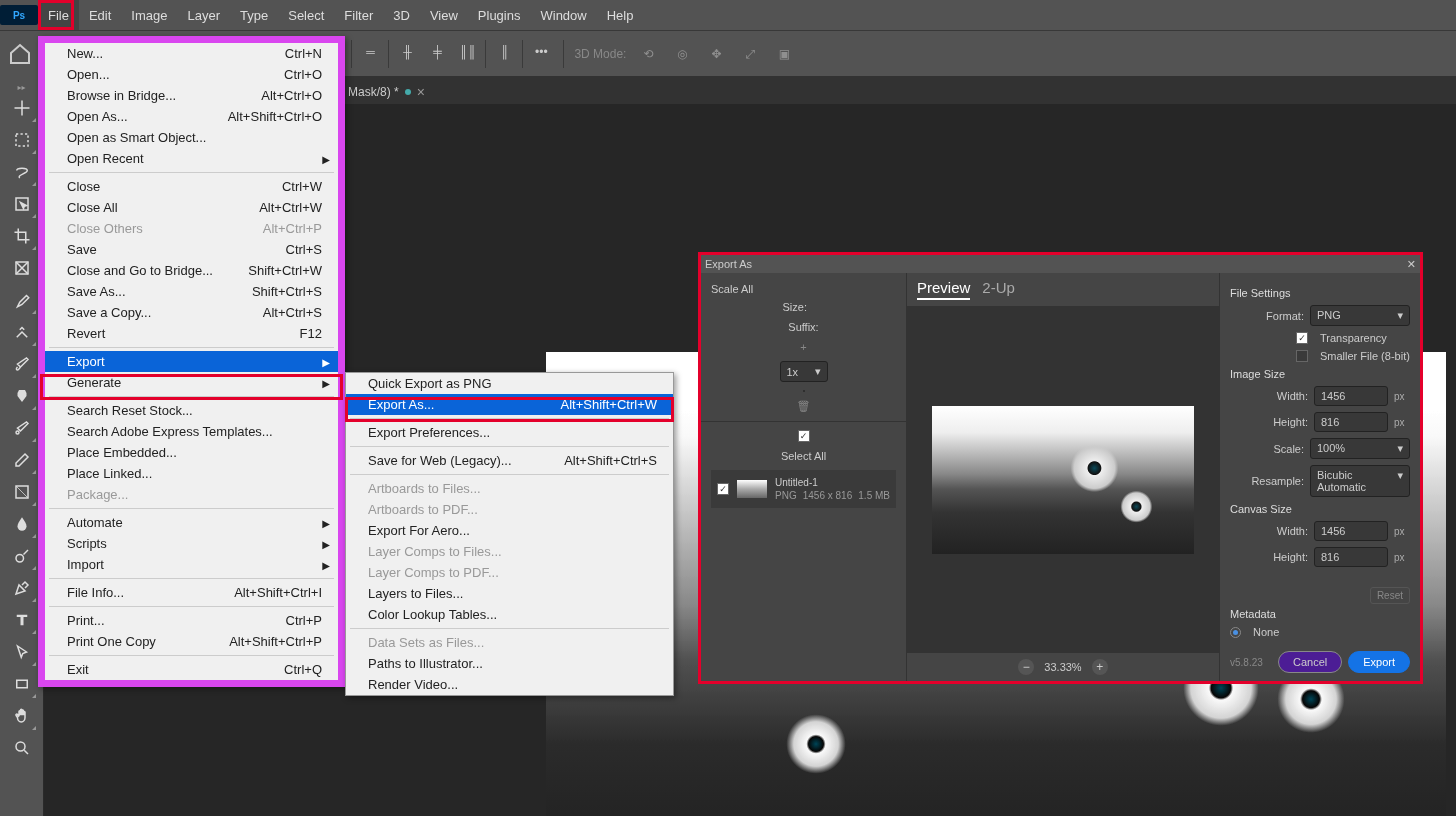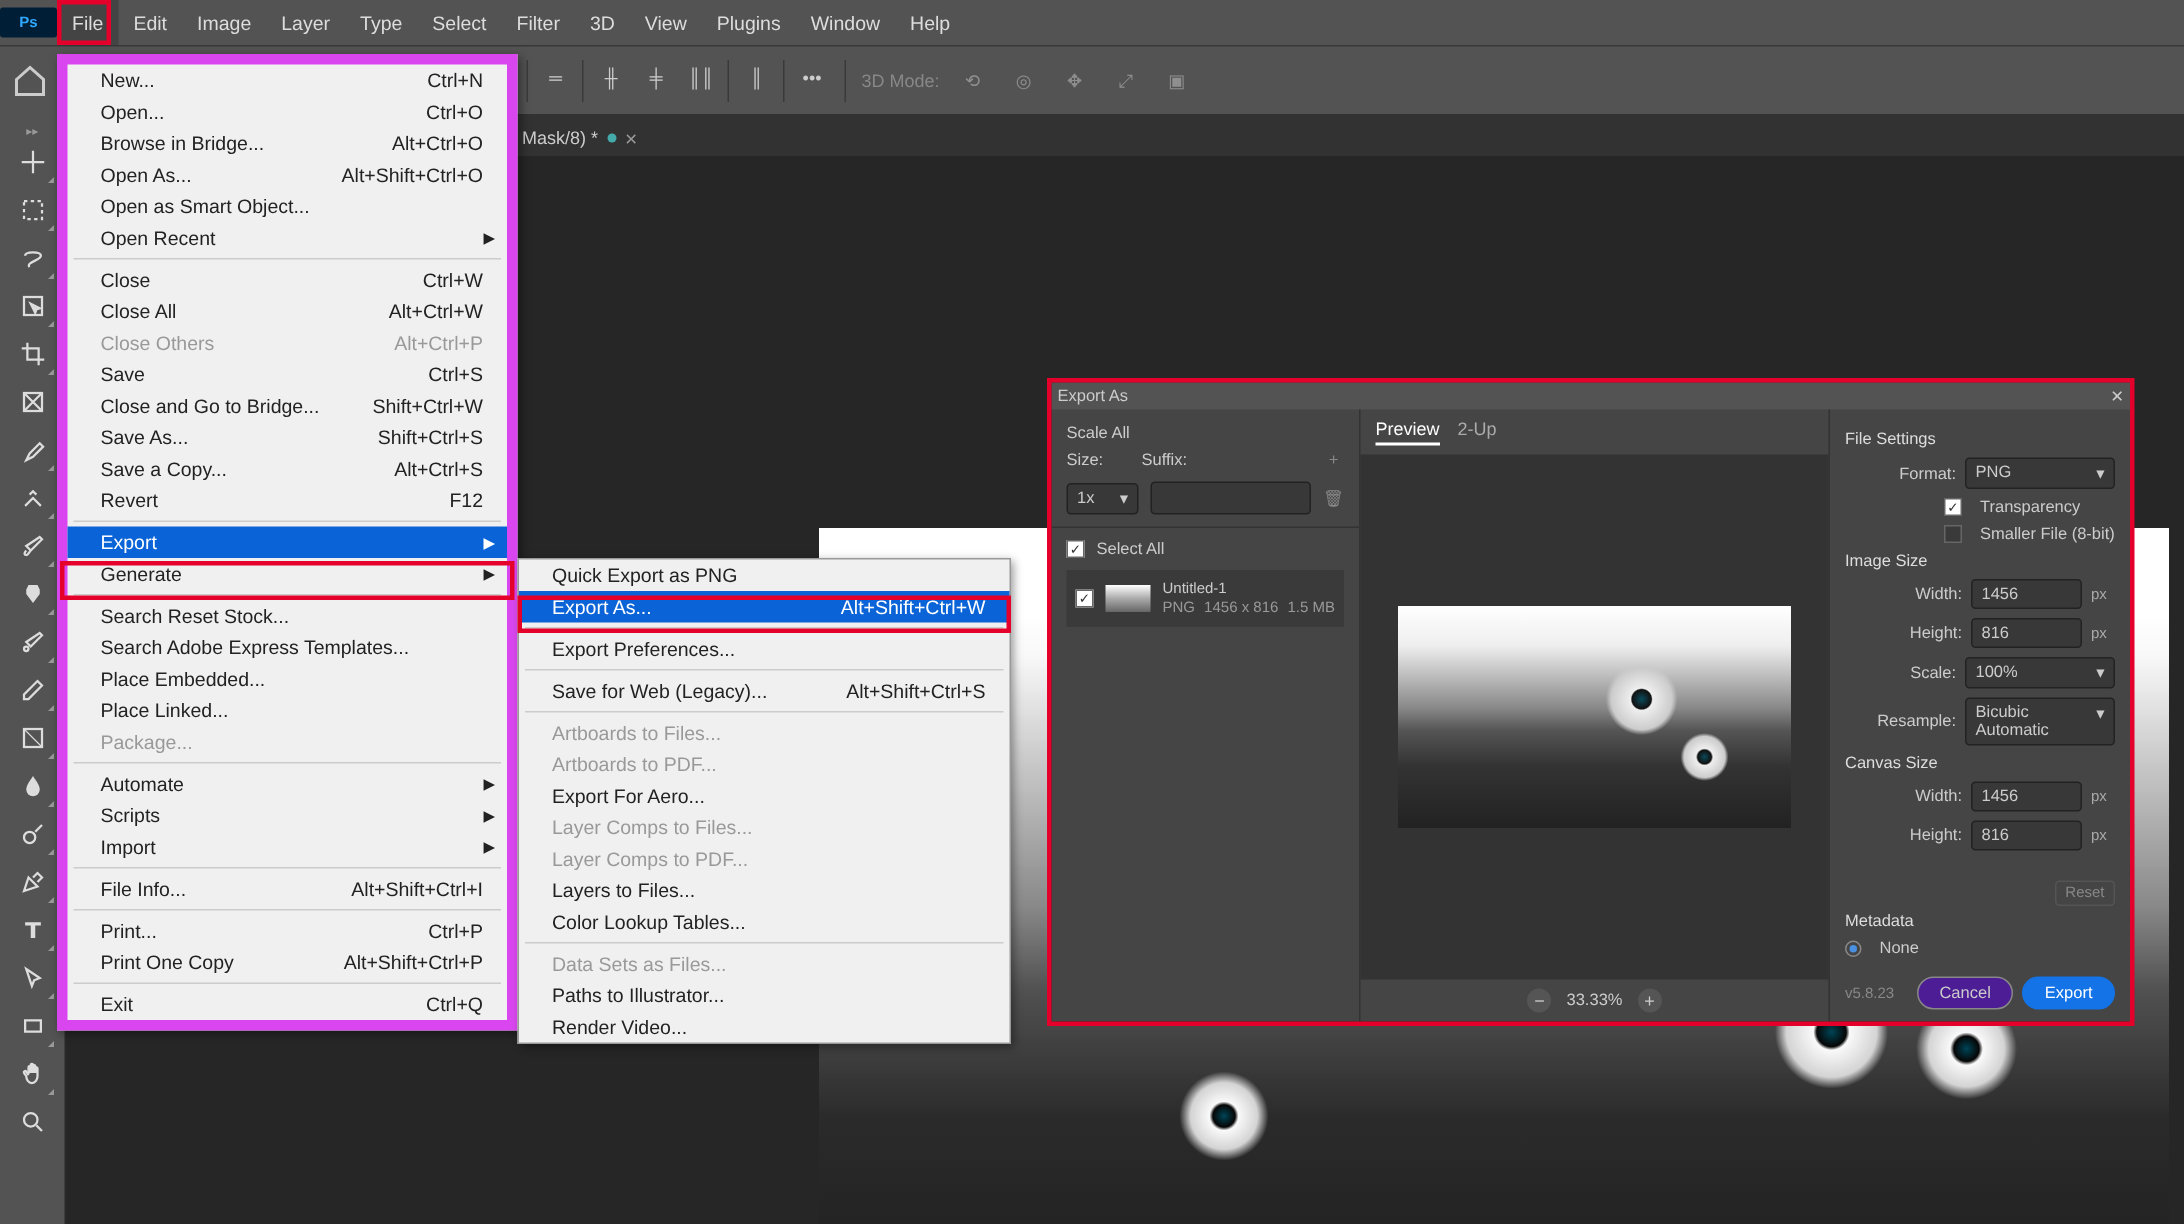--- a/index.html
+++ b/index.html
@@ -59,32 +59,32 @@
 .rbox3 { position:absolute; left:345px; top:397px; width:329px; height:25px; border:3px solid #e4002b; z-index:200; pointer-events:none;}
 .rbox4 { position:absolute; left:698px; top:252px; width:725px; height:432px; border:3px solid #e4002b; z-index:200; pointer-events:none;}
 
 
 .dialog { position:absolute; left:700px; top:254px; width:721px; height:428px; background:#454545; color:#ccc; font-size:11px; z-index:100; border:1px solid #222;}
 .dlg-title { height:18px; background:#535353; display:flex; align-items:center; justify-content:space-between; padding:0 4px; font-size:11px;}
 .dlg-title .x { color:#ccc; cursor:pointer; }
 .dlg-body { display:flex; height:calc(100% - 18px); }
 .dlg-left { width:206px; padding:10px 10px; border-right:1px solid #333;}
 .lbl { color:#ccc; margin-bottom:6px; }
-.row { display:flex; align-items:center; gap:8px; margin-bottom:8px; }
+.row { display:flex; align-items:center; gap:8px; margin-bottom:8px;flex-direction:column; }
 .sel { background:#383838; border:1px solid #222; color:#ccc; padding:3px 6px; width:48px; display:flex; justify-content:space-between; align-items:center; font-size:11px; border-radius:3px;}
 .txtin { background:#383838; border:1px solid #222; height:22px; flex:1; border-radius:3px;}
 .plus-ico,.trash-ico { color:#888; width:14px; text-align:center;}
 .chk { width:12px; height:12px; background:#fff; border:1px solid #666; display:inline-flex; align-items:center; justify-content:center; font-size:9px; color:#333;}
 .file-row { display:flex; align-items:center; gap:8px; background:#3a3a3a; padding:6px; margin-top:4px;}
 .thumb { width:30px; height:18px; background:linear-gradient(#fff,#aaa,#666); }
 .file-meta { flex:1; font-size:10px; line-height:1.3;}
 .file-meta .sub { color:#999; display:flex; justify-content:space-between; }
 
 .dlg-mid { flex:1; display:flex; flex-direction:column; border-right:1px solid #333;}
-.tabs { display:flex; gap:12px; padding:6px 10px; font-size:12px;}
+.tabs { display:flex; gap:12px; padding:6px 10px; font-size:15px;}
 .tabs .t { color:#aaa; padding-bottom:2px; cursor:pointer;}
 .tabs .t.active { color:#fff; border-bottom:2px solid #fff;}
 .preview-area { flex:1; background:#333; display:flex; align-items:center; justify-content:center; }
 .preview-img { width:262px; height:148px;
   background:
     radial-gradient(circle at 62% 42%, #0a4a5a 0%, #111 3.5%, #eee 4%, #ccc 11%, transparent 13%),
     radial-gradient(circle at 78% 68%, #0a4a5a 0%, #111 2%, #eee 2.5%, #ccc 6%, transparent 7%),
     linear-gradient(#fff 0%, #eee 18%, #bbb 32%, #888 46%, #555 56%, #333 72%, #222 100%);
 }
 .zoom { display:flex; align-items:center; justify-content:center; gap:10px; padding:6px; font-size:11px; color:#ccc;}

